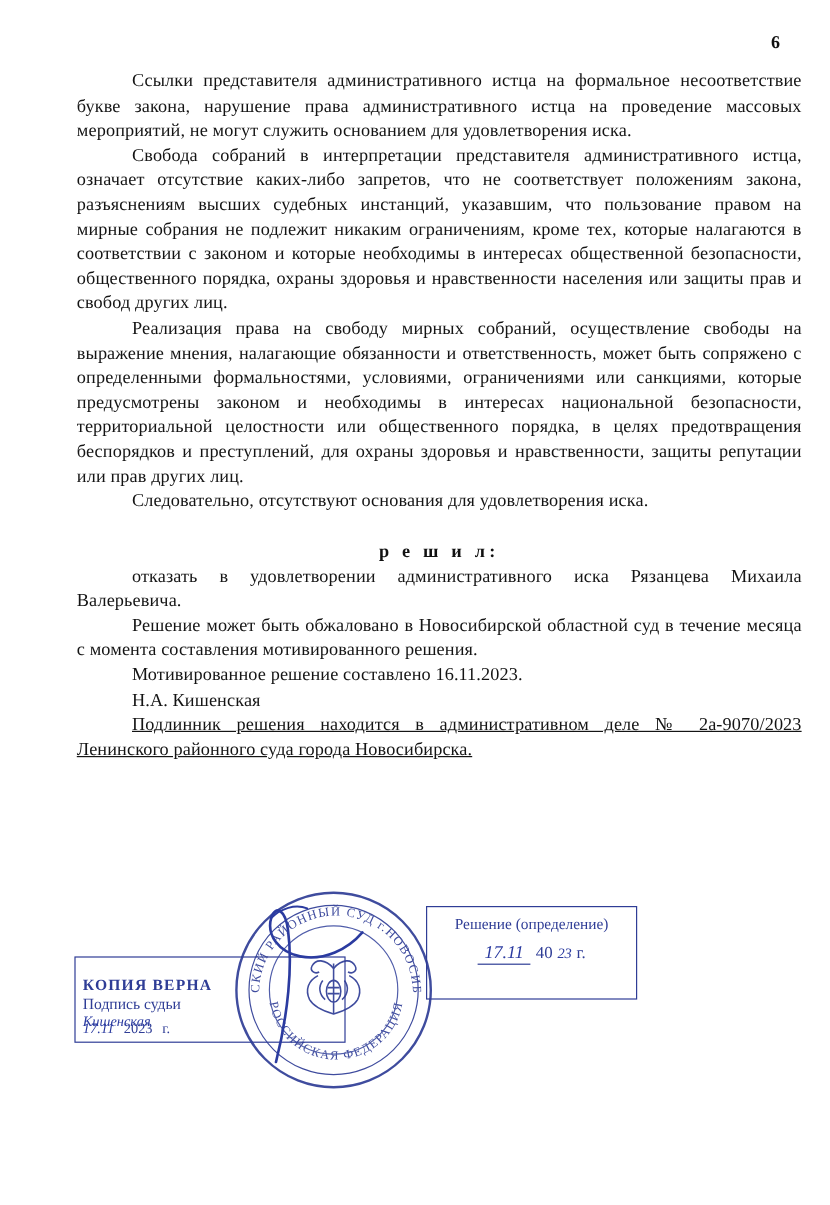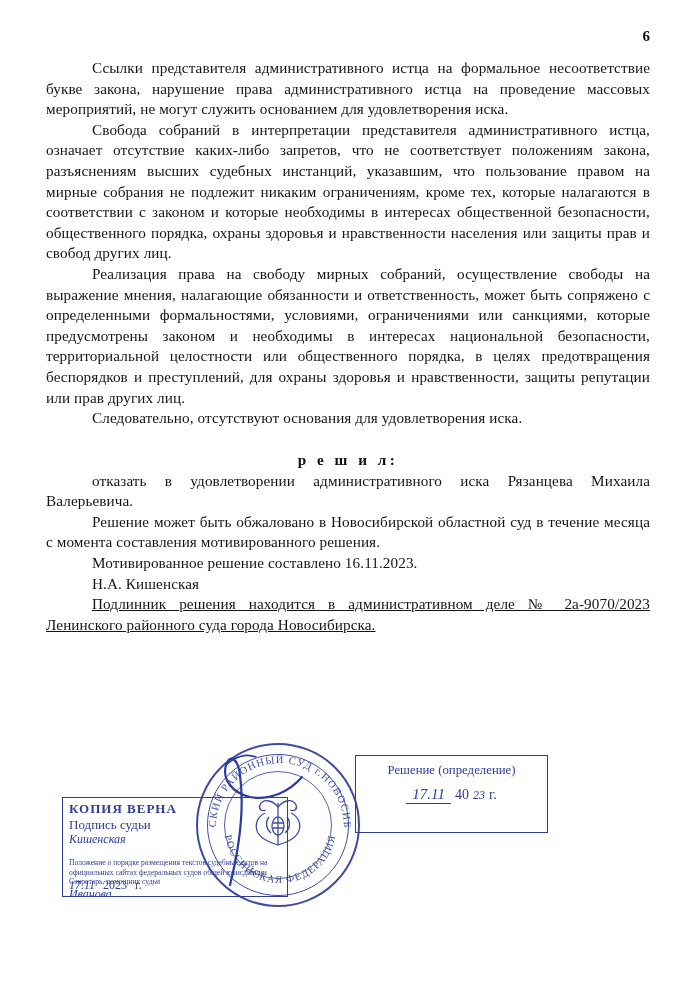--- a/index.html
+++ b/index.html
@@ -28,21 +28,21 @@
     right: 42px;
     font-family: "Liberation Serif", serif;
     font-size: 15px;
     font-weight: bold;
     color: #111;
   }
 
   .body-text {
     position: absolute;
     top: 58px;
-    left: 46px;
+    left: 64px;
     width: 604px;
   }
 
   p.para {
     margin: 0 0 0 0;
     text-indent: 46px;
     text-align: justify;
     font-size: 15.2px;
     line-height: 20.6px;
     letter-spacing: 0.1px;
@@ -157,21 +157,21 @@
     transform: translate(-50%, -50%);
     width: 58px;
     height: 64px;
   }
 
   
   .rect-stamp {
     position: absolute;
     left: 355px;
     top: 20px;
-    width: 193px;
+    width: 176px;
     height: 78px;
     border: 1.6px solid #2f3d96;
     box-sizing: border-box;
     color: #2f3d96;
     font-size: 12.6px;
     line-height: 17px;
     text-align: center;
     padding-top: 6px;
     background: transparent;
   }
@@ -200,27 +200,27 @@
     color: #2b3ba0;
     font-size: 12px;
   }
 
   
   .copy-stamp {
     position: absolute;
     left: 62px;
     top: 62px;
     width: 226px;
-    height: 100px;
+    height: 72px;
     border: 1.4px solid #2f3d96;
     box-sizing: border-box;
     color: #2f3d96;
     font-size: 11.5px;
     line-height: 14px;
-    padding: 4px 6px;
+    padding: 16px 6px;
     overflow: hidden;
   }
   .copy-stamp .title {
     font-size: 13px;
     font-weight: bold;
     letter-spacing: 1px;
   }
   .copy-stamp .sub {
     font-size: 13px;
     margin-top: 2px;

